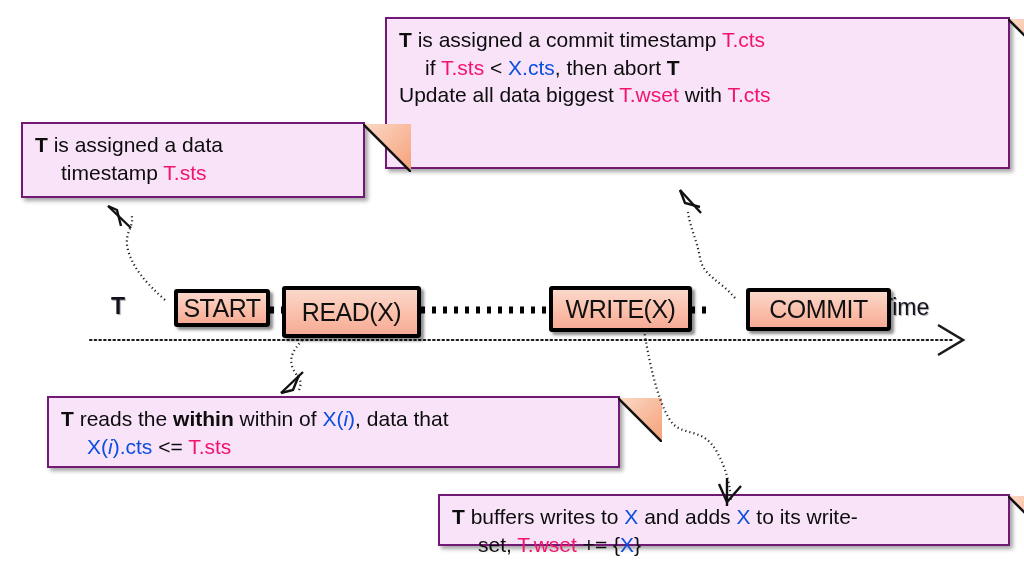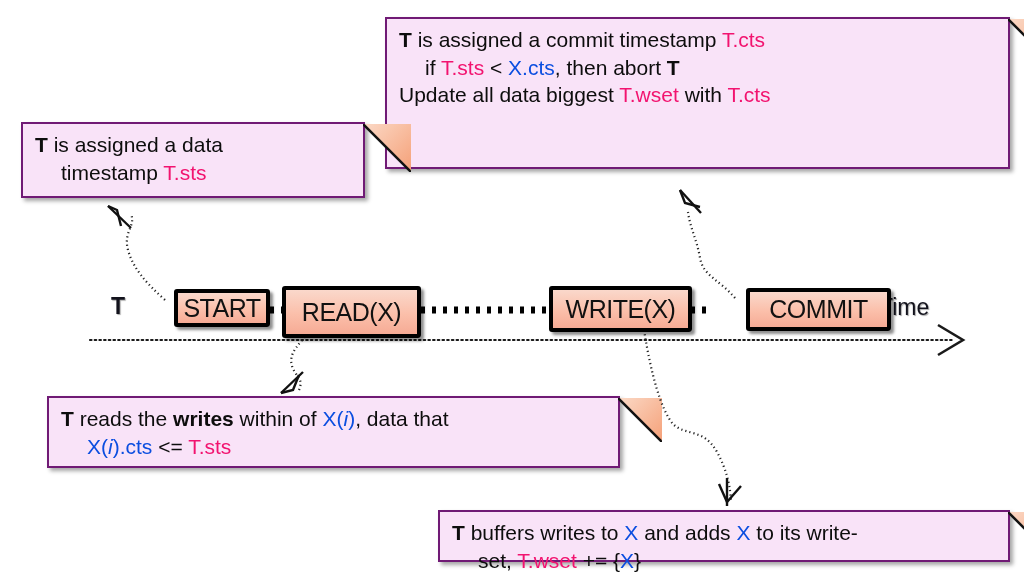--- a/index.html
+++ b/index.html
@@ -135,26 +135,26 @@
           <linearGradient id="foldg3" x1="0" y1="0" x2="1" y2="1">
             <stop offset="0%" stop-color="#fbd9c6"></stop>
             <stop offset="100%" stop-color="#f5a078"></stop>
           </linearGradient>
         </defs>
         <polygon points="0,0 44,0 44,44" fill="url(#foldg3)"></polygon>
         <polyline points="0,0 44,44" fill="none" stroke="#111" stroke-width="2.5"></polyline>
       </svg>
     </span>
     <div class="note-body">
-        <span class="ln"><span class="kT">T</span><span class="blk"> reads the </span><span class="kT">writes</span><span class="blk"> within of </span><span class="blue">X(</span><span class="blue ital">i</span><span class="blue">)</span><span class="blk">, data that</span></span>
+        <span class="ln"><span class="kT">T</span><span class="blk"> reads the </span><span class="kT">within</span><span class="blk"> within of </span><span class="blue">X(</span><span class="blue ital">i</span><span class="blue">)</span><span class="blk">, data that</span></span>
         <span class="ln ind"><span class="blue">X(</span><span class="blue ital">i</span><span class="blue">).cts</span><span class="blk"> &lt;= </span><span class="pink">T.sts</span></span>
       </div>
   </div>
 
-  <div class="note" id="note-write" style="left:438px; top:510px; width:572px; height:52px;">
+  <div class="note" id="note-write" style="left:438px; top:494px; width:572px; height:52px;">
     <span class="fold">
       <svg width="44" height="44" viewBox="0 0 44 44">
         <defs>
           <linearGradient id="foldg4" x1="0" y1="0" x2="1" y2="1">
             <stop offset="0%" stop-color="#fbd9c6"></stop>
             <stop offset="100%" stop-color="#f5a078"></stop>
           </linearGradient>
         </defs>
         <polygon points="0,0 44,0 44,44" fill="url(#foldg4)"></polygon>
         <polyline points="0,0 44,44" fill="none" stroke="#111" stroke-width="2.5"></polyline>

